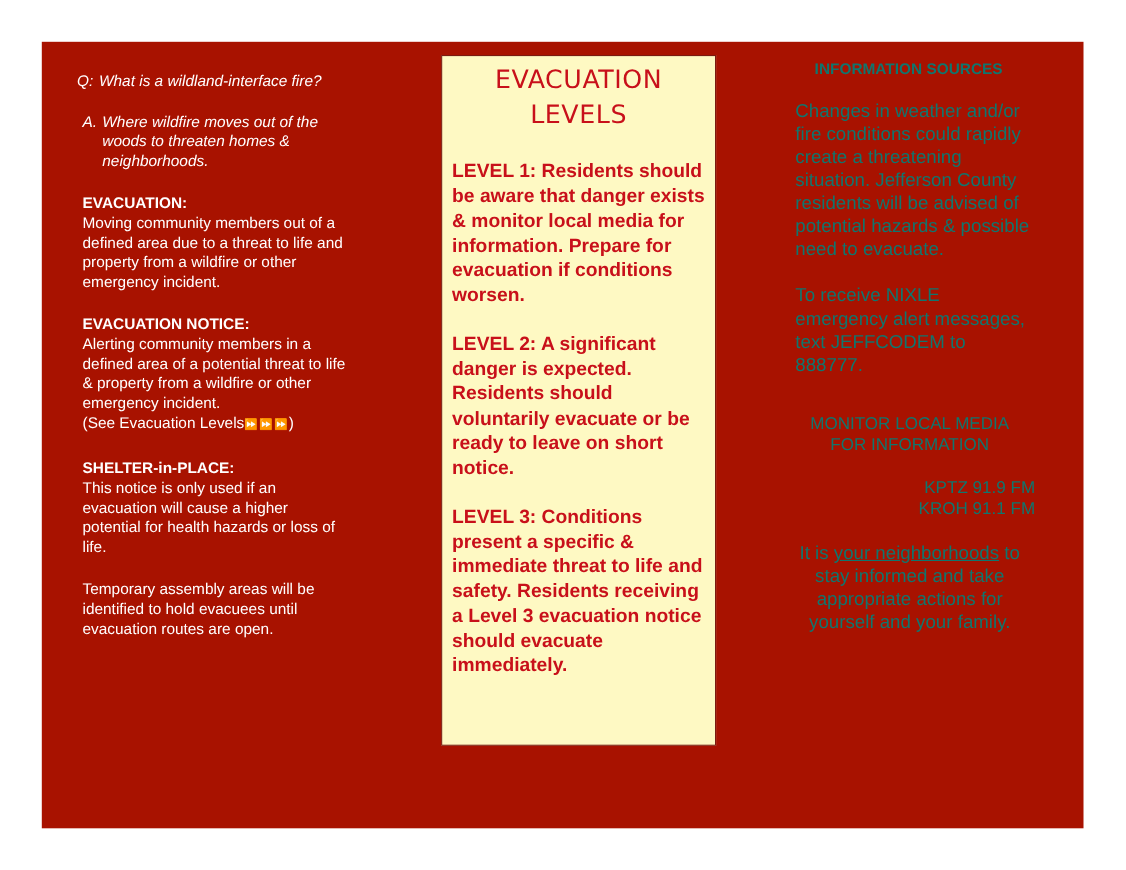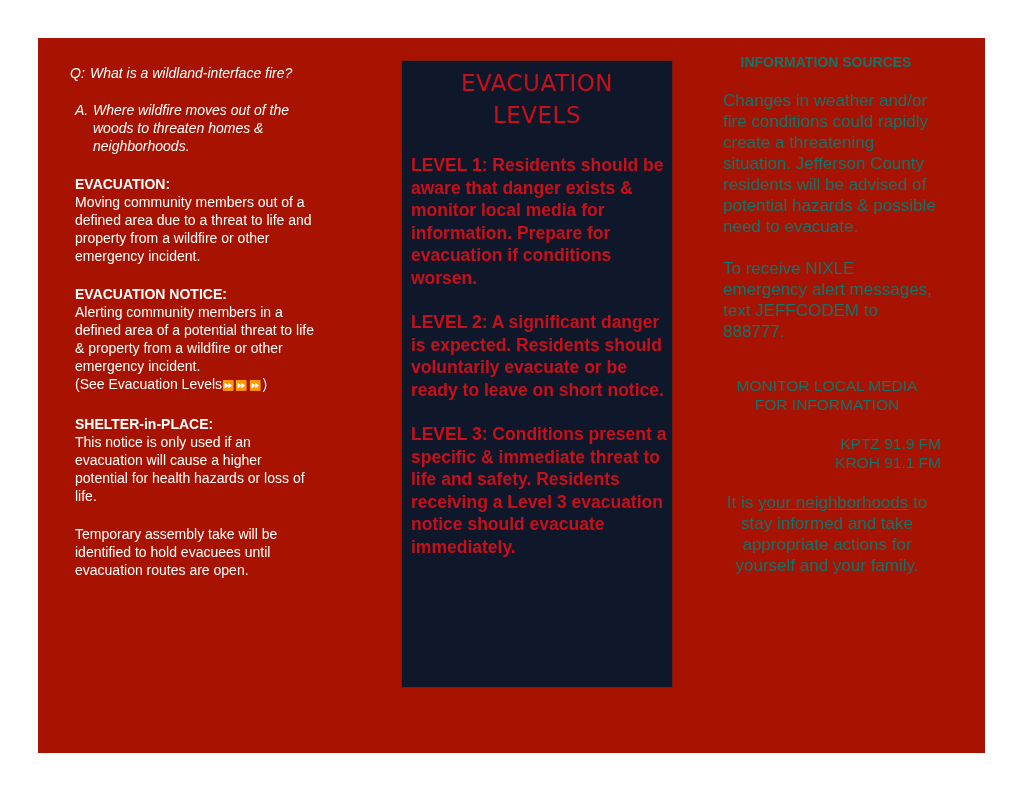--- a/index.html
+++ b/index.html
@@ -21,22 +21,22 @@
   .a .lbl { position: absolute; left: 0; top: 0; }
   .expl-title {
     font-weight: bold; font-size: 14px; margin-top: 17px; padding-left: 16px;
   }
   .term { margin-top: 20px; font-size: 14px; line-height: 18px; }
   .term:first-of-type { margin-top: 24px; }
   .term .term-title { font-weight: bold; }
   .arrows { font-size: 10px; letter-spacing: 1px; }
 
   .levels-box {
-    position: absolute; left: 401px; top: 60px; width: 272px; height: 628px;
-    background: #0f172a; border: 1px solid #7a1a10; box-sizing: border-box;
+    position: absolute; left: 401px; top: 50px; width: 250px; height: 628px;
+    background: #fef9c3; border: 1px solid #7a1a10; box-sizing: border-box;
     color: #c8101a;
   }
   .levels-title {
     text-align: center; font-size: 23px; line-height: 32px; margin-top: 6px;
     font-family: "DejaVu Sans", sans-serif; letter-spacing: 0.5px;
   }
   .level {
     font-weight: bold; font-size: 17.5px; line-height: 22.5px;
     padding-left: 9px; padding-right: 4px;
   }
@@ -82,21 +82,21 @@
     <div class="term-body">Alerting community members in a defined area of a potential threat to life &amp; property from a wildfire or other emergency incident.</div>
     <div>
       <span>(See Evacuation Levels</span><span class="arrows">⏩⏩⏩</span><span>)</span>
     </div>
   </div>
   <div class="term">
     <div class="term-title">SHELTER-in-PLACE:</div>
     <div class="term-body">This notice is only used if an evacuation will cause a higher potential for health hazards or loss of life.</div>
   </div>
   <div class="term">
-    <div class="term-body">Temporary assembly take will be identified to hold evacuees until evacuation routes are open.</div>
+    <div class="term-body">Temporary assembly areas will be identified to hold evacuees until evacuation routes are open.</div>
   </div>
 </div>
 
 <div class="levels-box">
   <div class="levels-title">
     <div>EVACUATION</div>
     <div>LEVELS</div>
   </div>
   <div class="level level1">LEVEL 1: Residents should be aware that danger exists &amp; monitor local media for information. Prepare for evacuation if conditions worsen.</div>
   <div class="level level2">LEVEL 2: A significant danger is expected. Residents should voluntarily evacuate or be ready to leave on short notice.</div>

